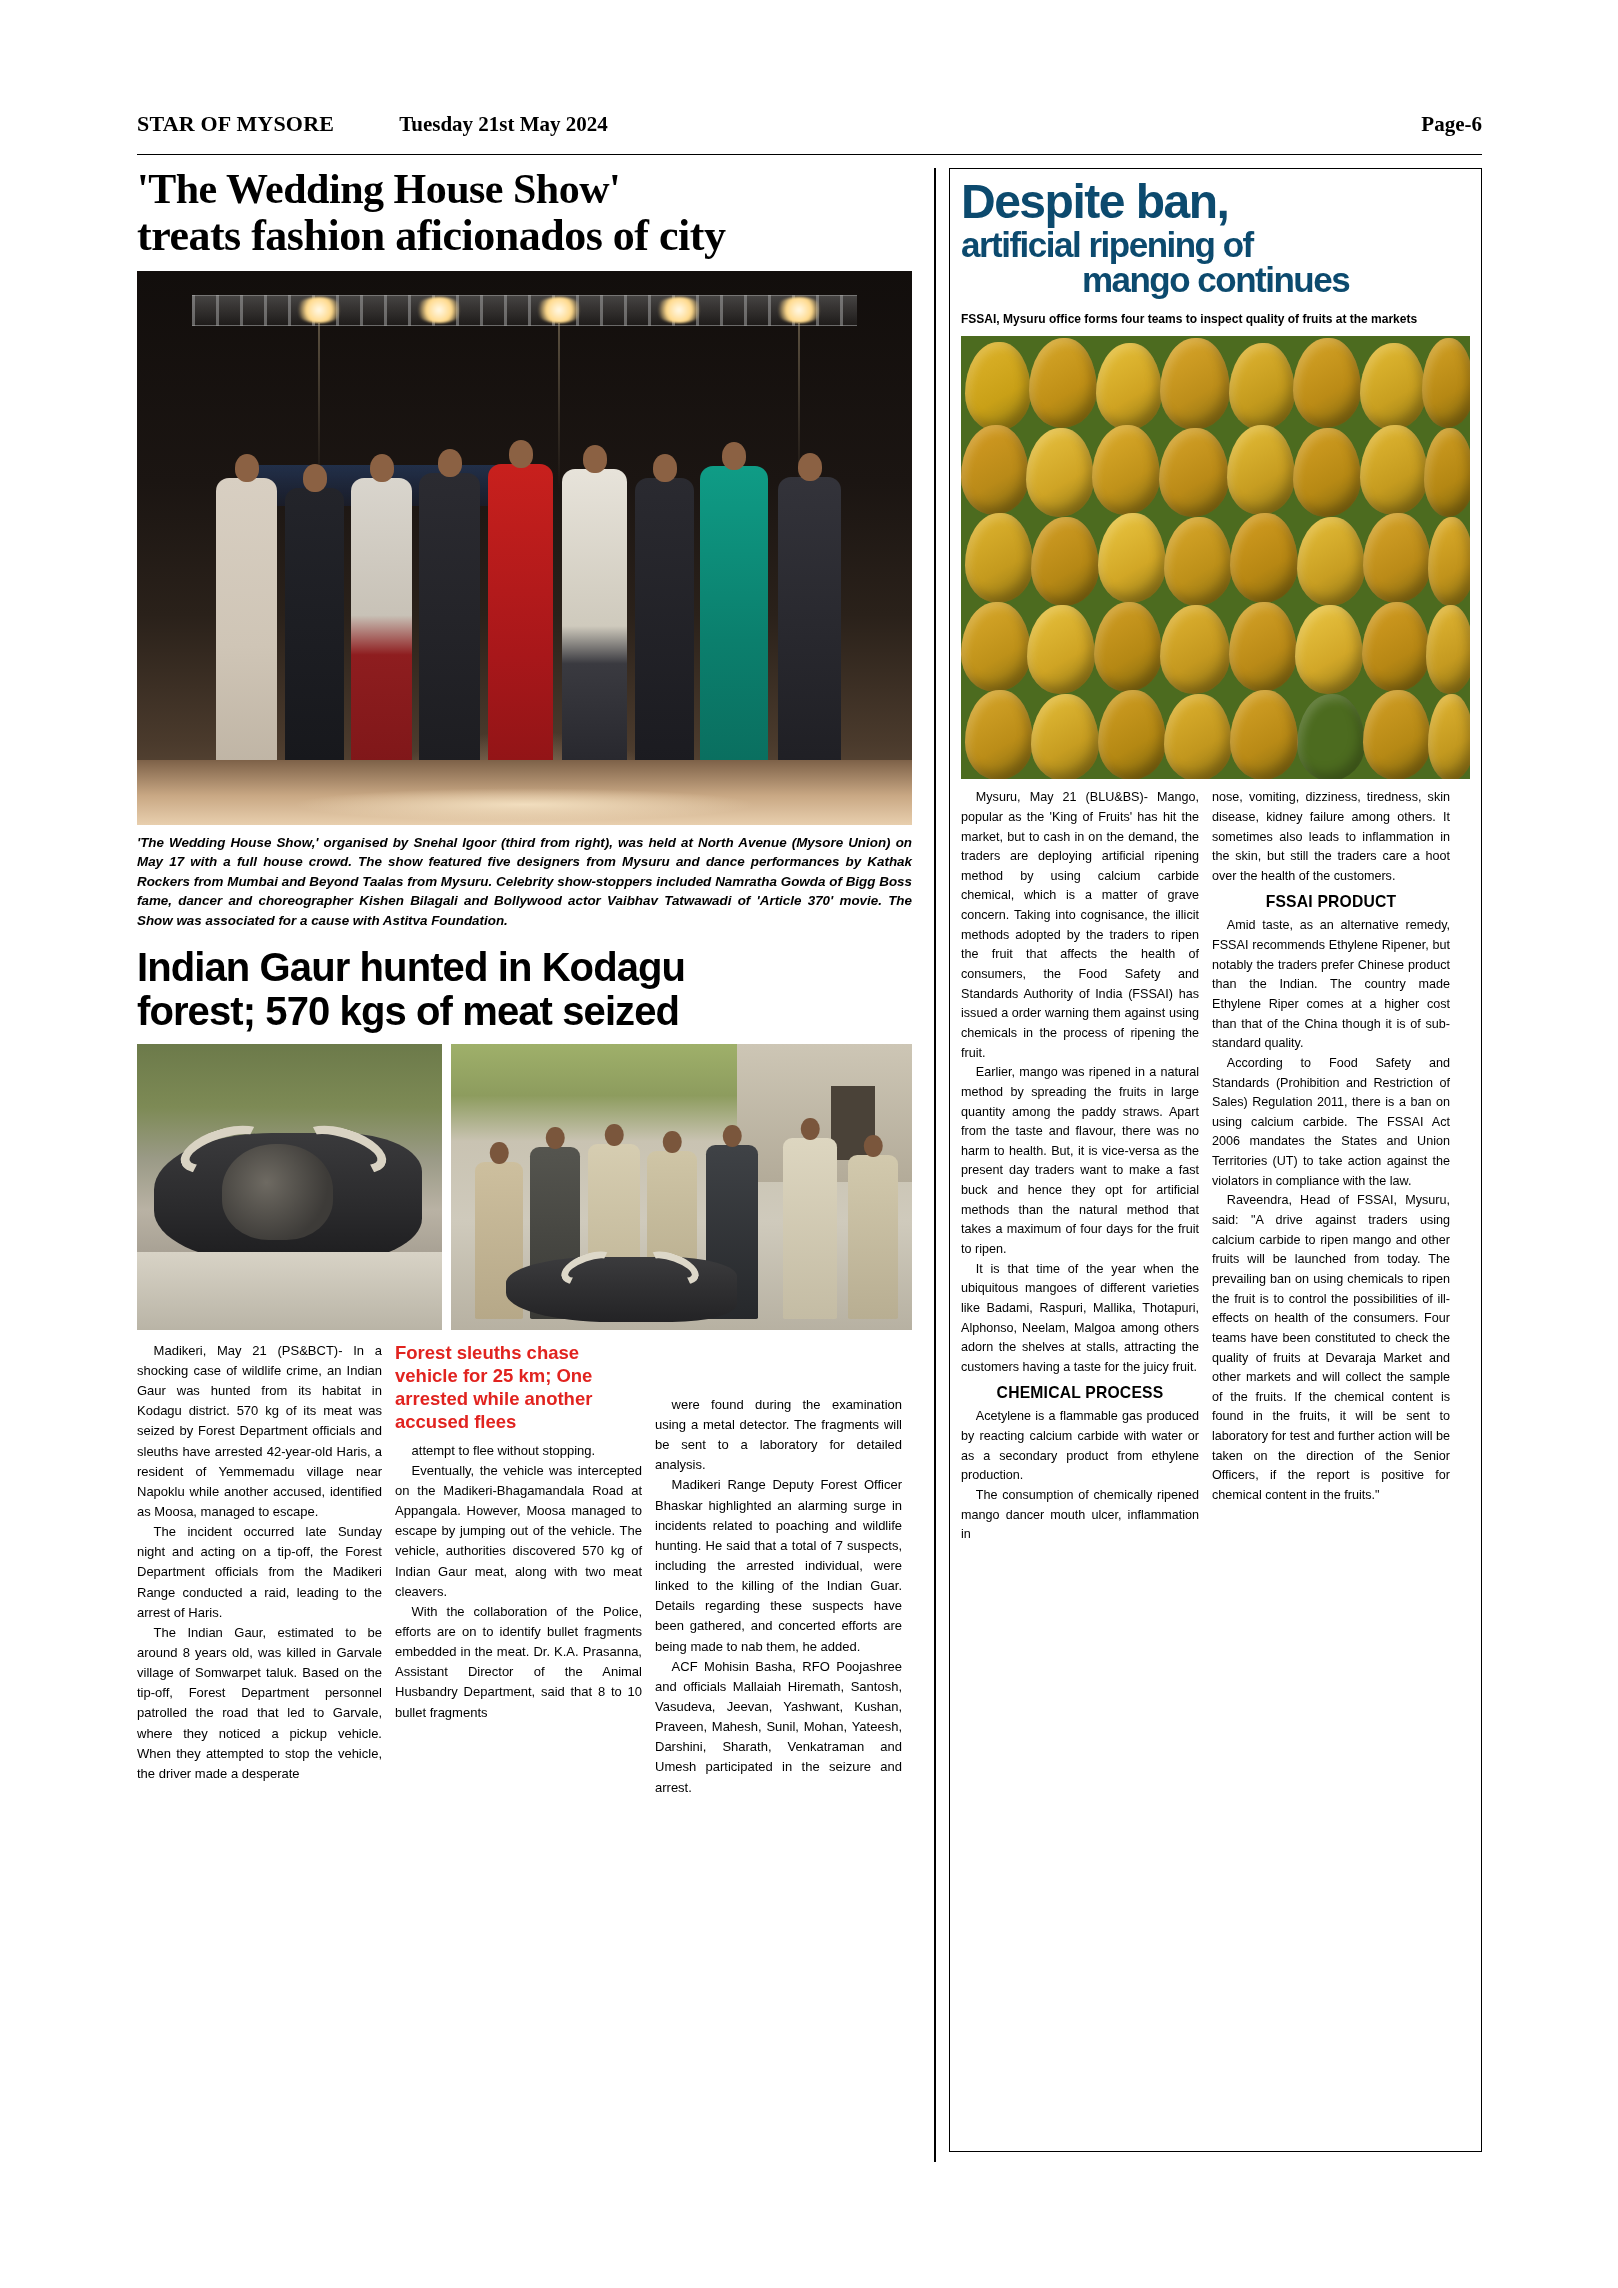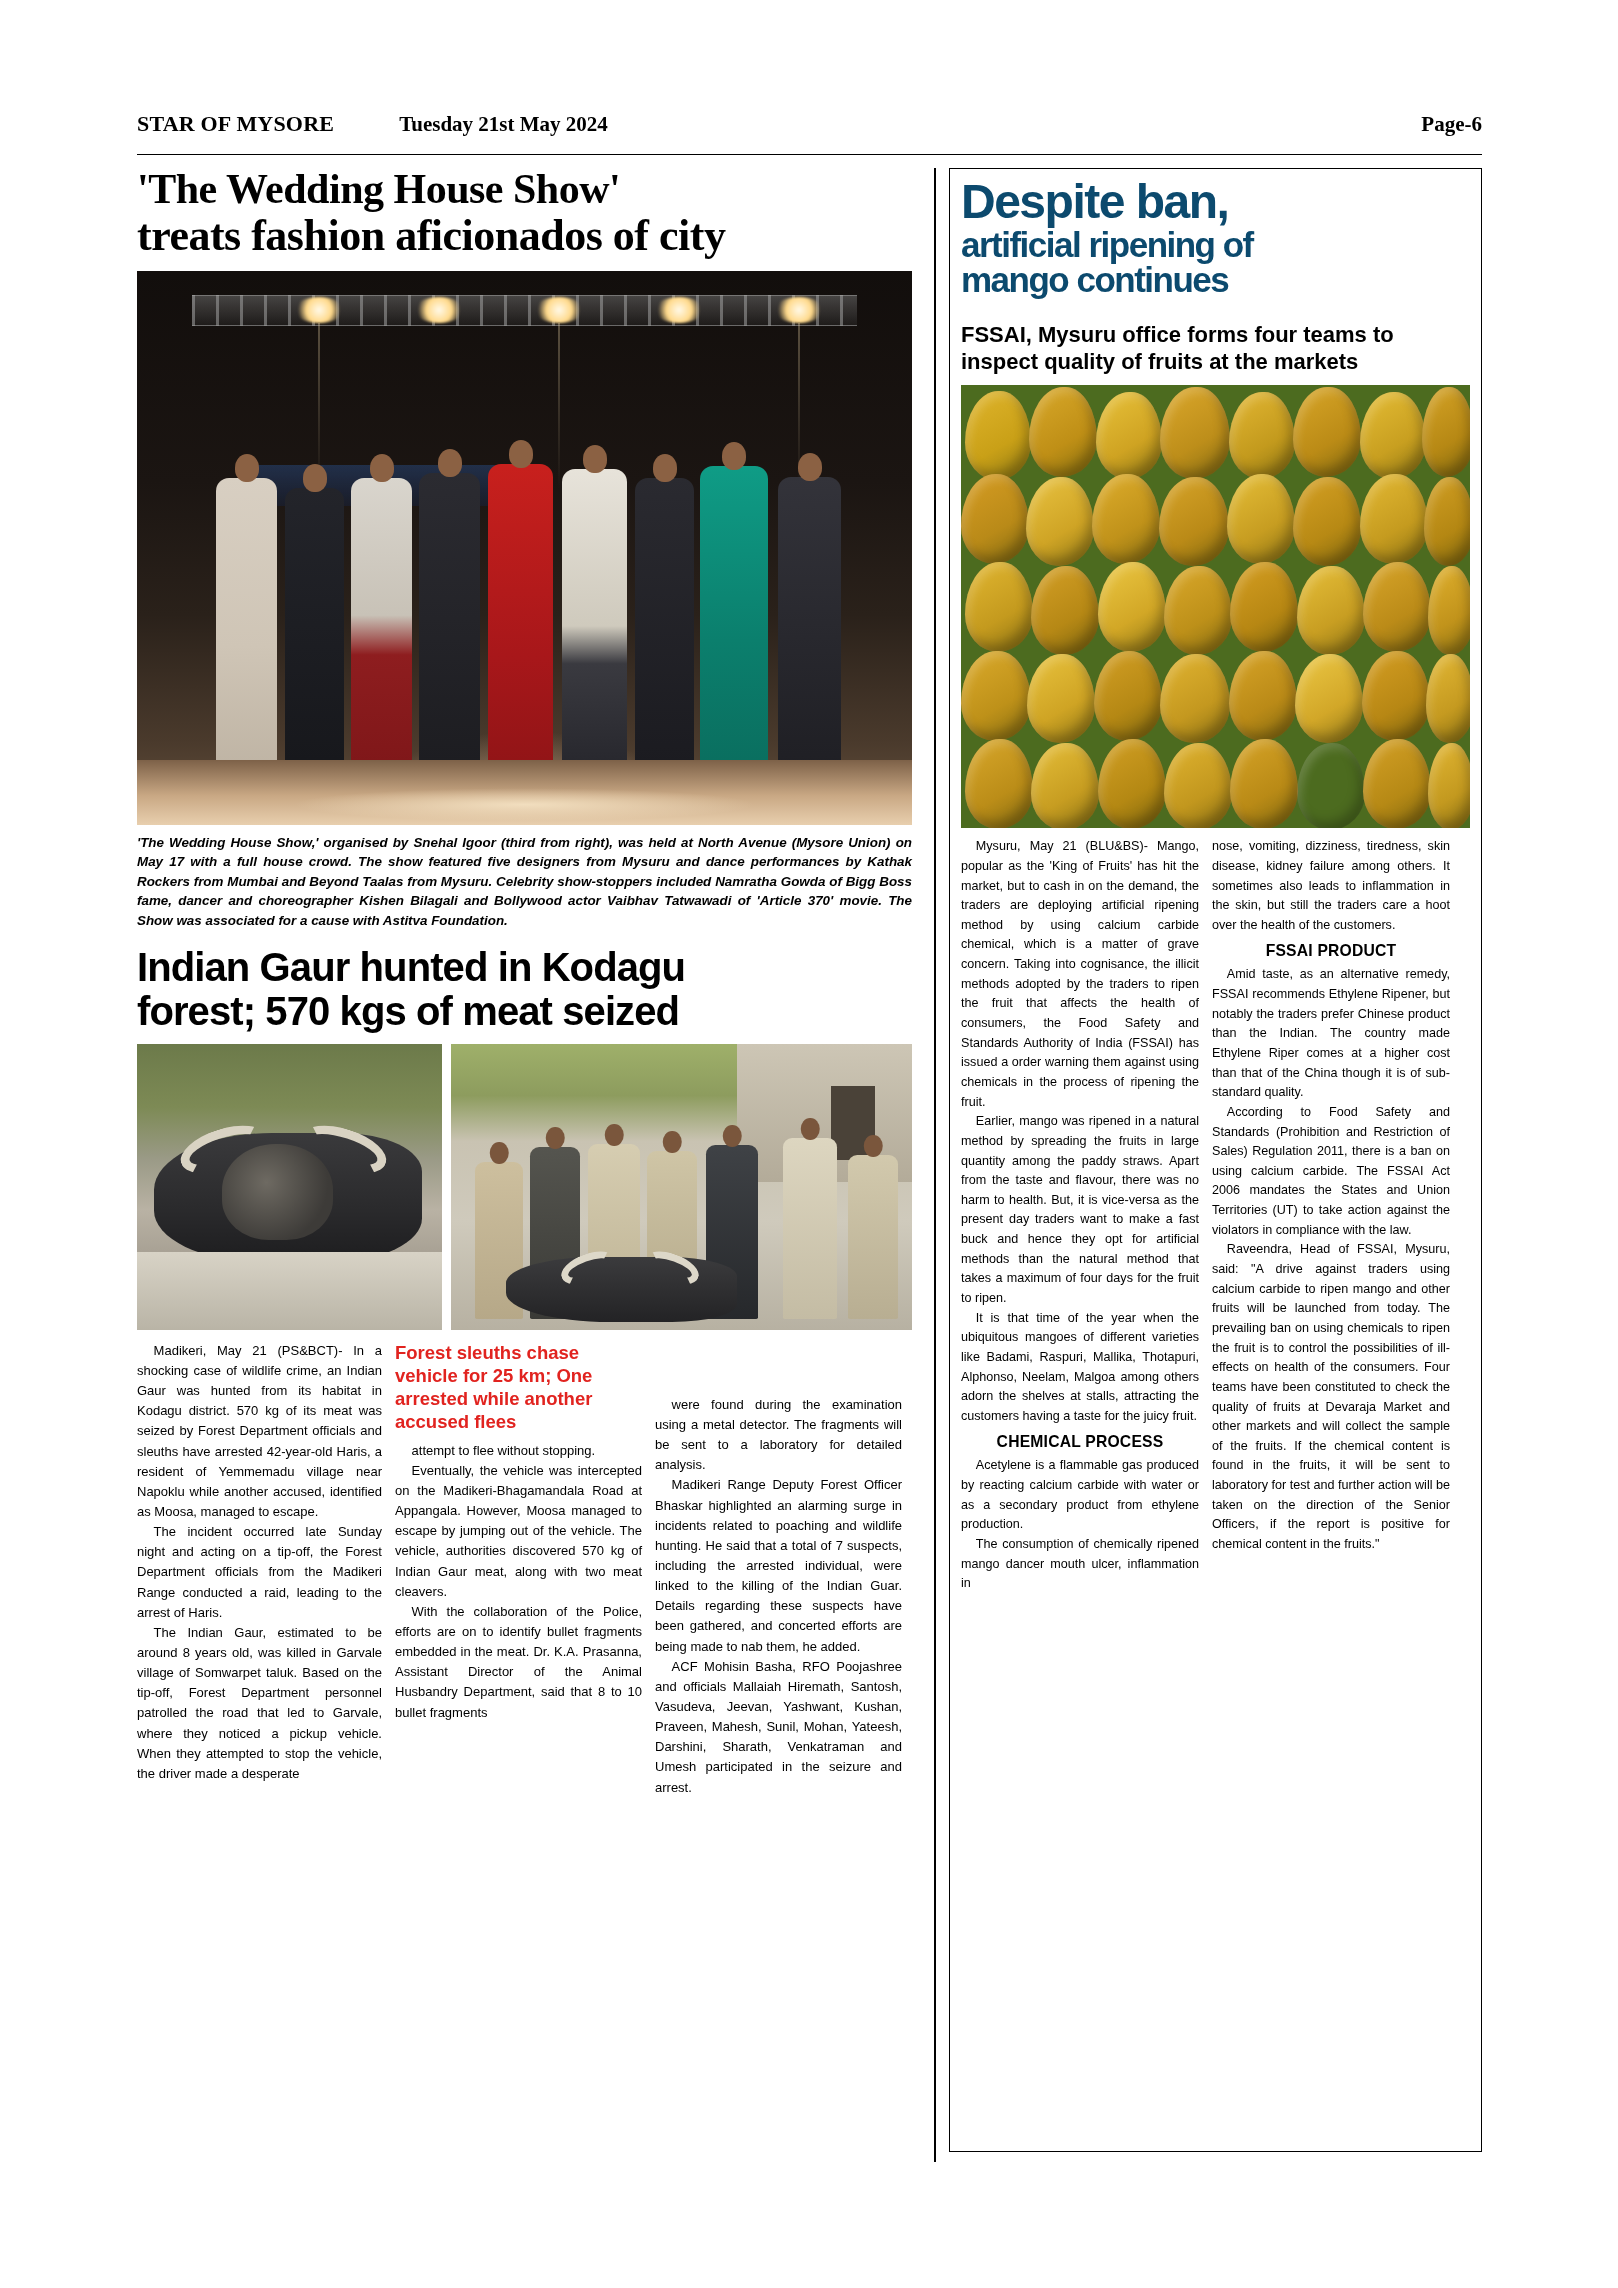--- a/index.html
+++ b/index.html
@@ -201,26 +201,26 @@
     position: relative;
   }
   .despite {
     color: #0c4a6e;
     font-family: "Liberation Sans", sans-serif;
     font-weight: bold;
     letter-spacing: -1.5px;
   }
   .despite .l1 { font-size: 48px; line-height: .98; }
   .despite .l2 { font-size: 35px; line-height: 1.02; margin-top: 1.8px; }
-  .despite .l3 { font-size: 35px; line-height: 1.02; }
+  .despite .l3 { font-size: 35px; line-height: 1.02; text-align:center; }
   .subdeck {
     font-weight: bold;
-    font-size: 22px;
+    font-size: 12px;
     line-height: 1.25;
-    margin-top: 23px;
+    margin-top: 14px;
   }
   .mango-photo { width: 509px; height: 443px; position: relative; overflow: hidden; margin-top: 9.2px; }
   .mango-bg { position:absolute; inset:0; background:#4c6b1f; }
   .mango {
     position:absolute; border-radius: 50% 46% 52% 48% / 58% 58% 42% 42%;
     box-shadow: inset -5.5px -7.4px 11px rgba(0,0,0,.25), inset 3.7px 5.5px 9.2px rgba(255,255,255,.18);
   }
   .right-text { display:flex; gap: 13px; margin-top: 9.2px; }
   .rt-col { width: 238px; font-size: 12.6px; line-height: 1.56; text-align: justify; }
   .rt-col p { margin: 0; text-indent: 14.8px; }

